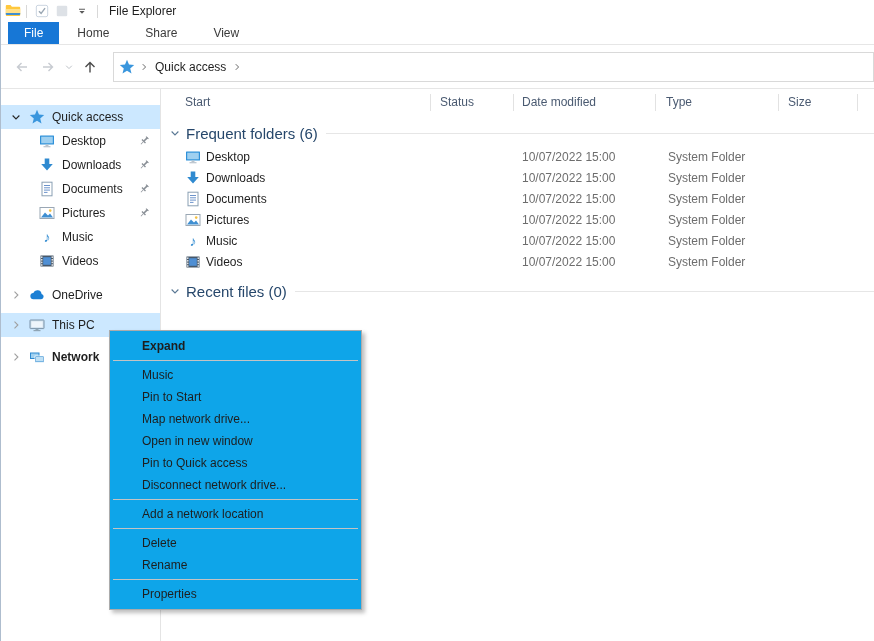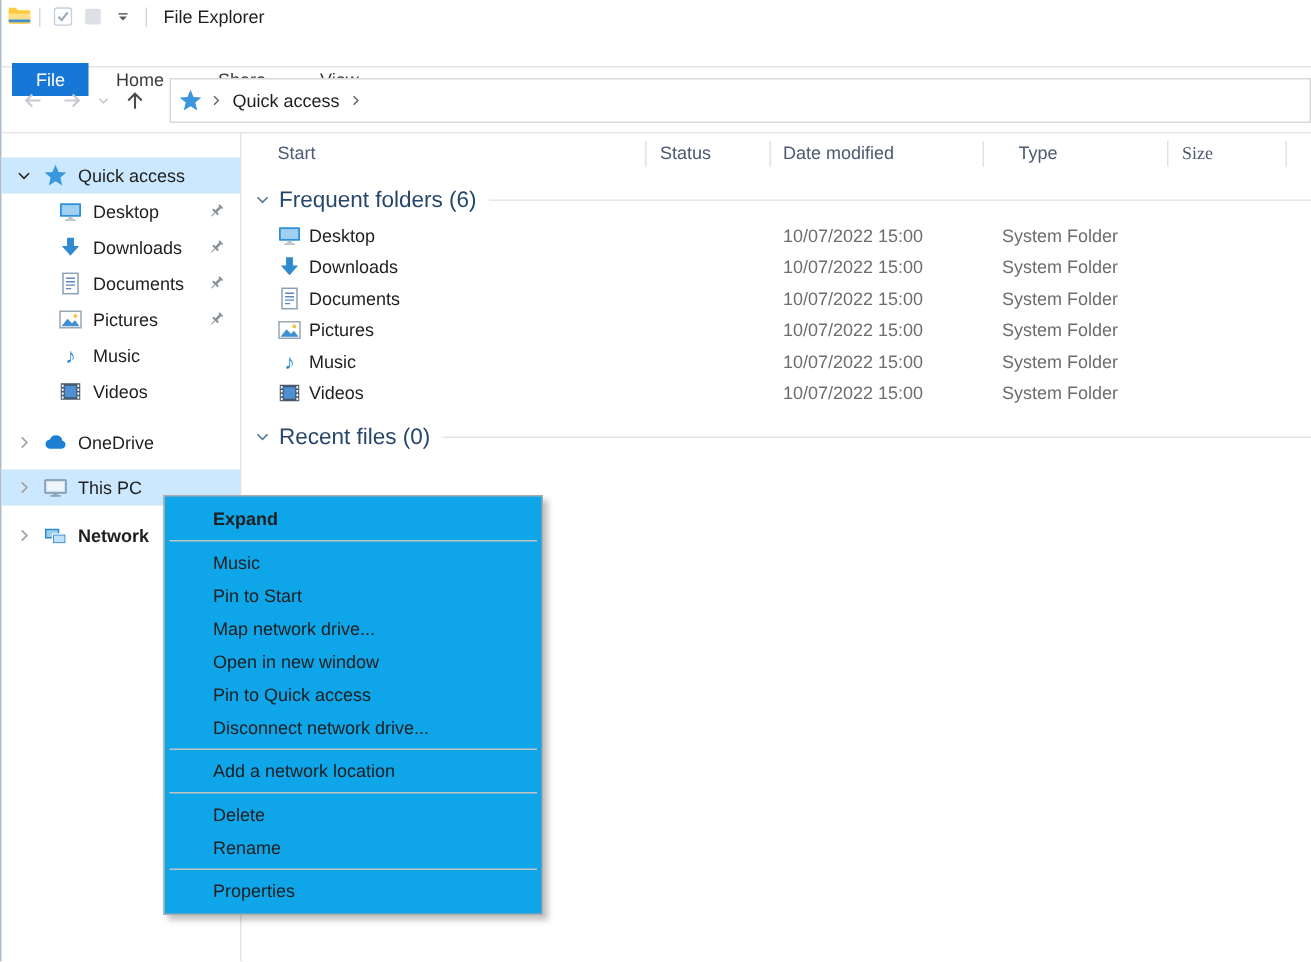--- a/index.html
+++ b/index.html
@@ -11,21 +11,21 @@
 
   
   .titlebar { height:22px; display:flex; align-items:center; padding-left:4px; }
   .vsep { width:1px; height:13px; background:#d8d8d8; margin:0 5px; flex:none; }
   .qat-btn { width:20px; height:18px; display:flex; align-items:center; justify-content:center;
              background:none; border:none; padding:0; }
   .title-text { margin-left:6px; color:#1e1e1e; white-space:nowrap; }
 
   
   .tabrow { height:23px; display:flex; border-bottom:1px solid #e6e6e6; }
-  .tab { height:22px; padding:0 18px; display:flex; align-items:center; color:#3b3b3b; cursor:default;margin-top:20px; }
+  .tab { height:22px; padding:0 18px; display:flex; align-items:center; color:#3b3b3b; cursor:default; }
   .tab.file { background:#1777d6; color:#fff; margin-left:7px; padding:0 16px; }
 
   
   .navrow { height:44px; border-bottom:1px solid #e6e6e6; display:flex; align-items:center; padding-left:8px; }
   .nav-btn { width:26px; height:26px; display:flex; align-items:center; justify-content:center;
              color:#c7cbd1; background:none; border:none; padding:0; }
   .nav-btn.small { width:16px; }
   .nav-btn.up { color:#4a4a4a; }
   .addressbox { flex:1; height:30px; border:1px solid #d9d9d9; background:#fff; margin-left:10px;
                 display:flex; align-items:center; padding:0 5px; }
@@ -47,21 +47,21 @@
   .slabel { margin-left:7px; white-space:nowrap; }
   .pin { width:12px; height:12px; margin-left:auto; margin-right:10px; flex:none; }
   .gap10 { margin-top:10px; } .gap6 { margin-top:6px; } .gap8 { margin-top:8px;font-weight:bold; }
   .music-glyph { color:#2f8ad0; font-size:14px; line-height:16px; }
 
   
   .main { flex:1; position:relative; overflow:hidden; }
   .colheaders { position:relative; height:26px; }
   .ch { position:absolute; top:0; line-height:26px; color:#4a5a71; white-space:nowrap; cursor:default; }
   .ch-name { left:24px; } .ch-status { left:279px; } .ch-date { left:361px; }
-  .ch-type { left:518px; } .ch-size { left:627px;font-family:Liberation Serif, serif; }
+  .ch-type { left:505px; } .ch-size { left:627px; }
   .ch-sep { position:absolute; top:5px; width:1px; height:17px; background:#e2e2e2; }
 
   .group-hdr { display:flex; align-items:center; height:20px; margin-top:8px; color:#26476b; font-size:15px; }
   .gchev { width:12px; height:12px; margin-left:8px; flex:none; color:#5a7894; }
   .glabel { margin-left:5px; white-space:nowrap; }
   .grule { flex:1; height:1px; background:#e6e6e6; margin-left:8px; }
 
   .rows { margin-top:4px; }
   .file-row { position:relative; height:21px; line-height:21px; }
   .ricon { position:absolute; left:24px; top:2px; width:16px; height:16px; display:flex; align-items:center; justify-content:center; }

